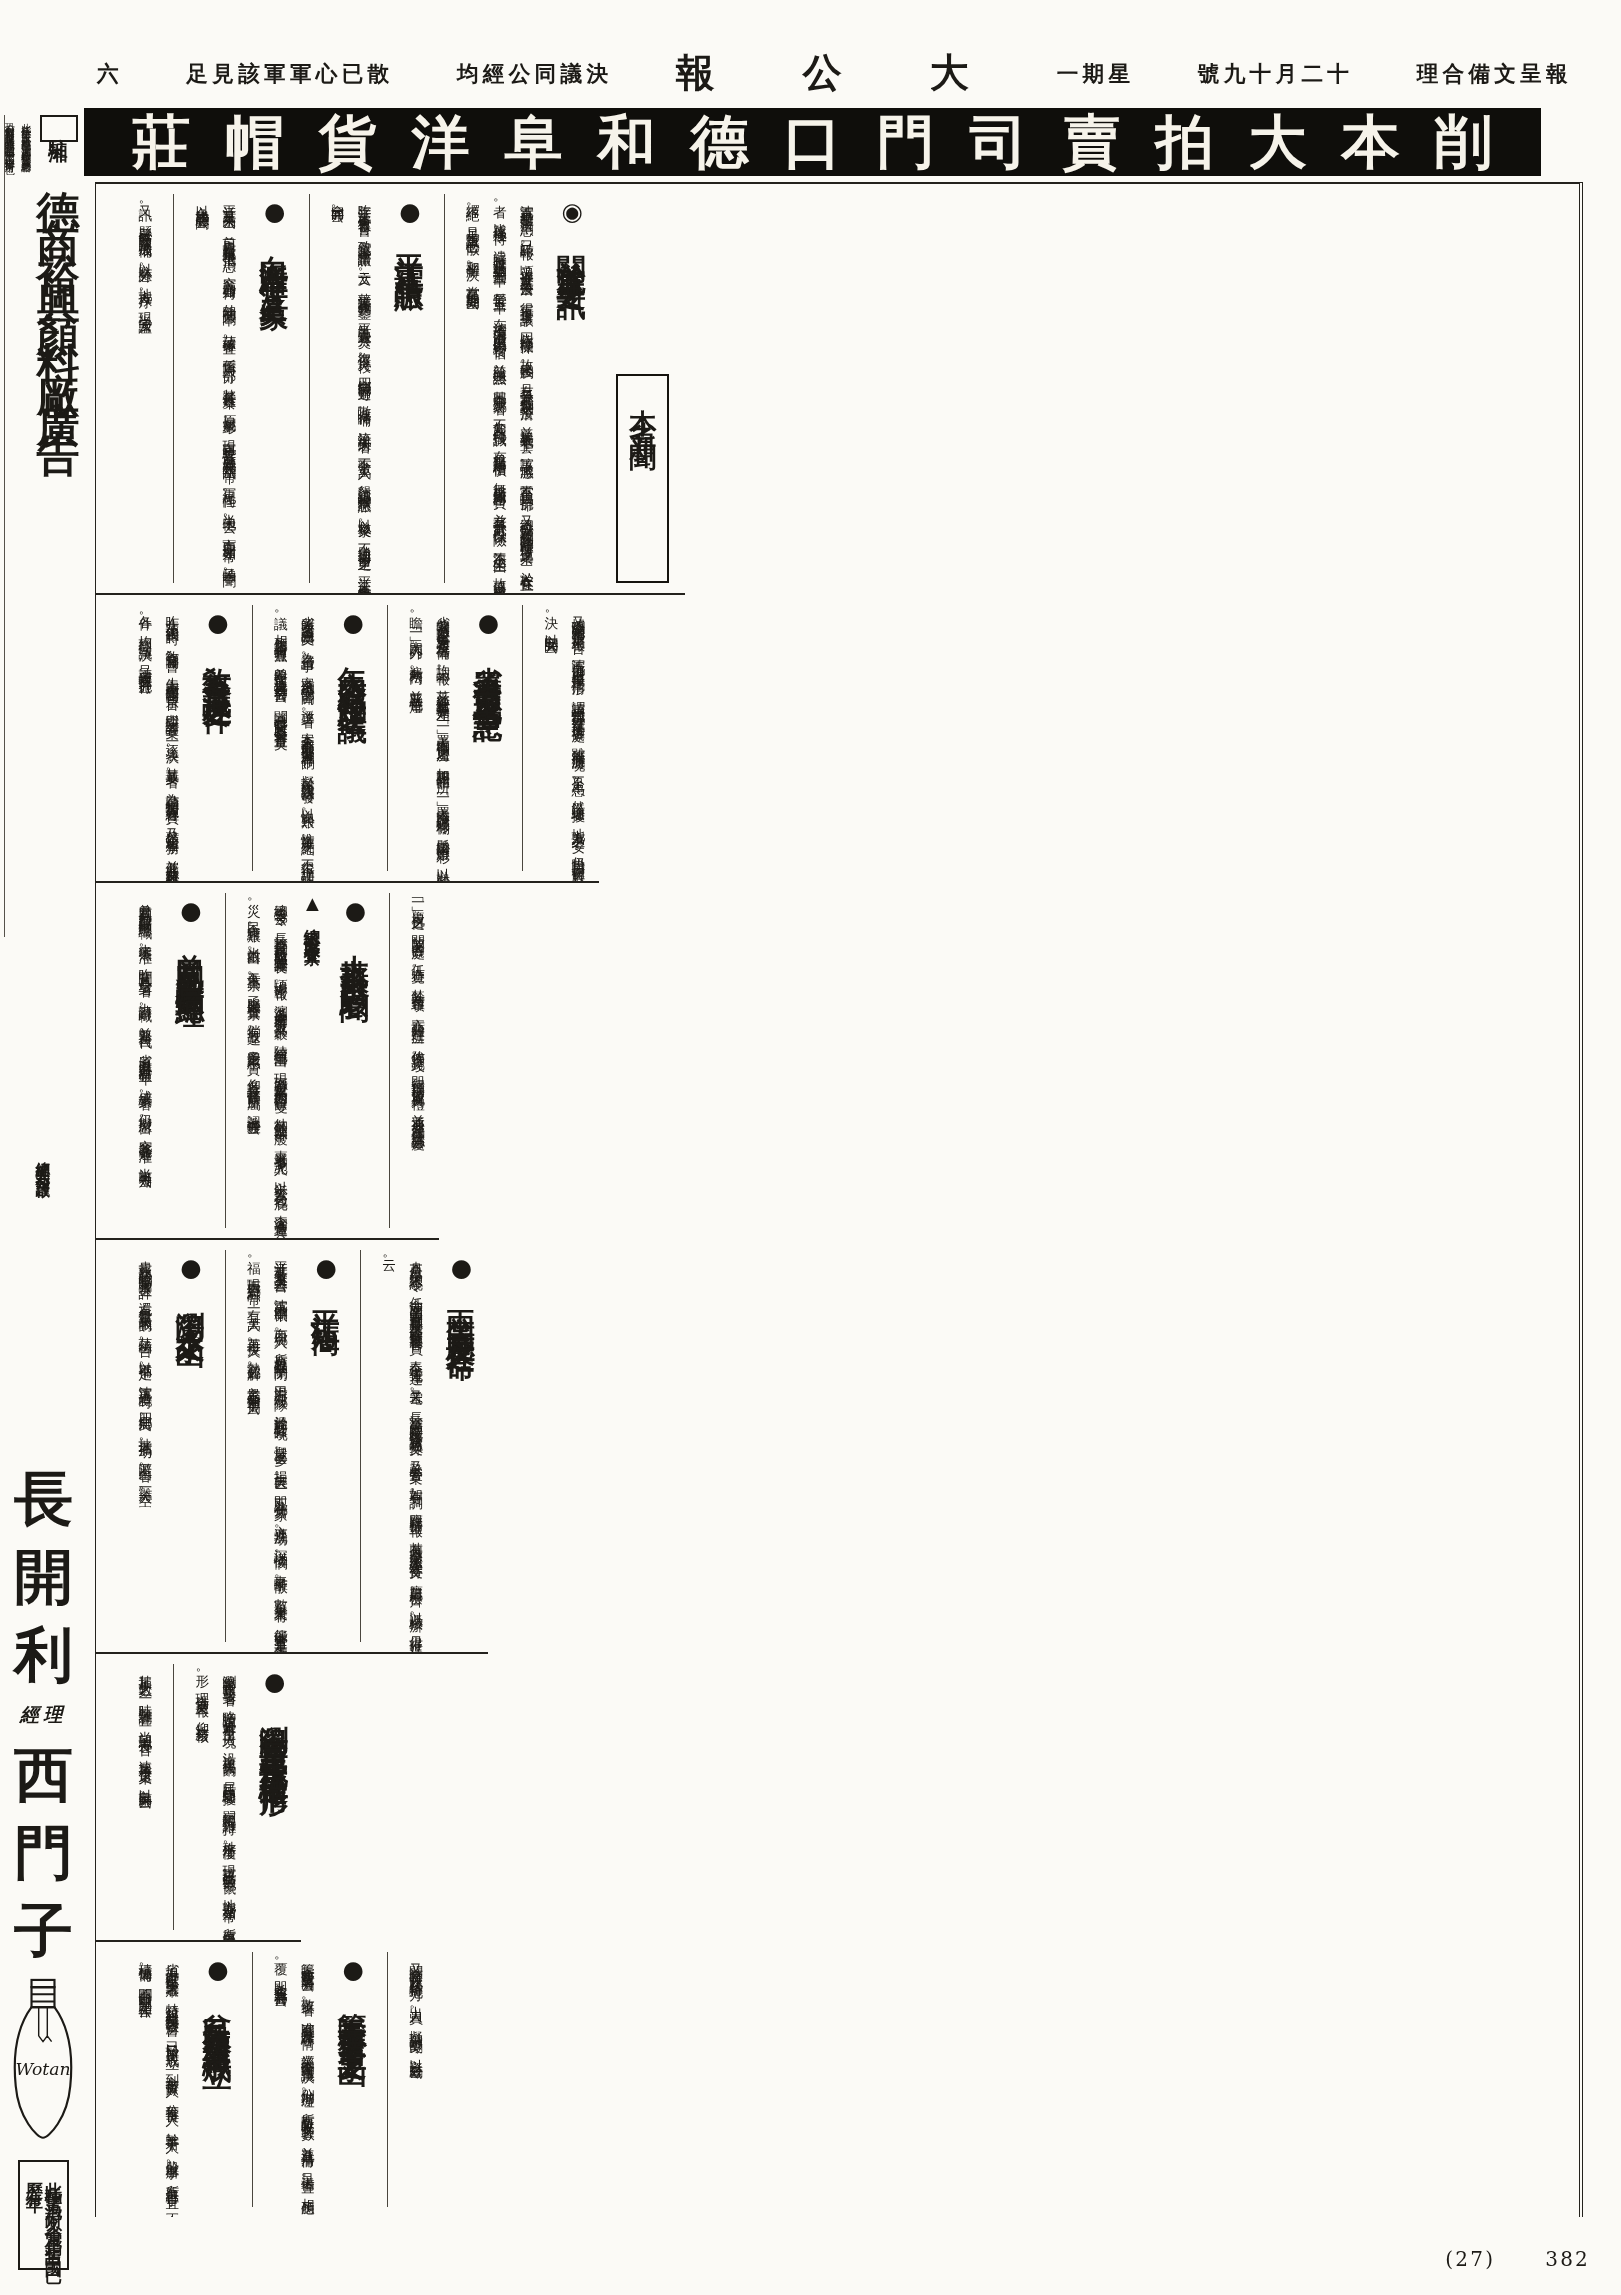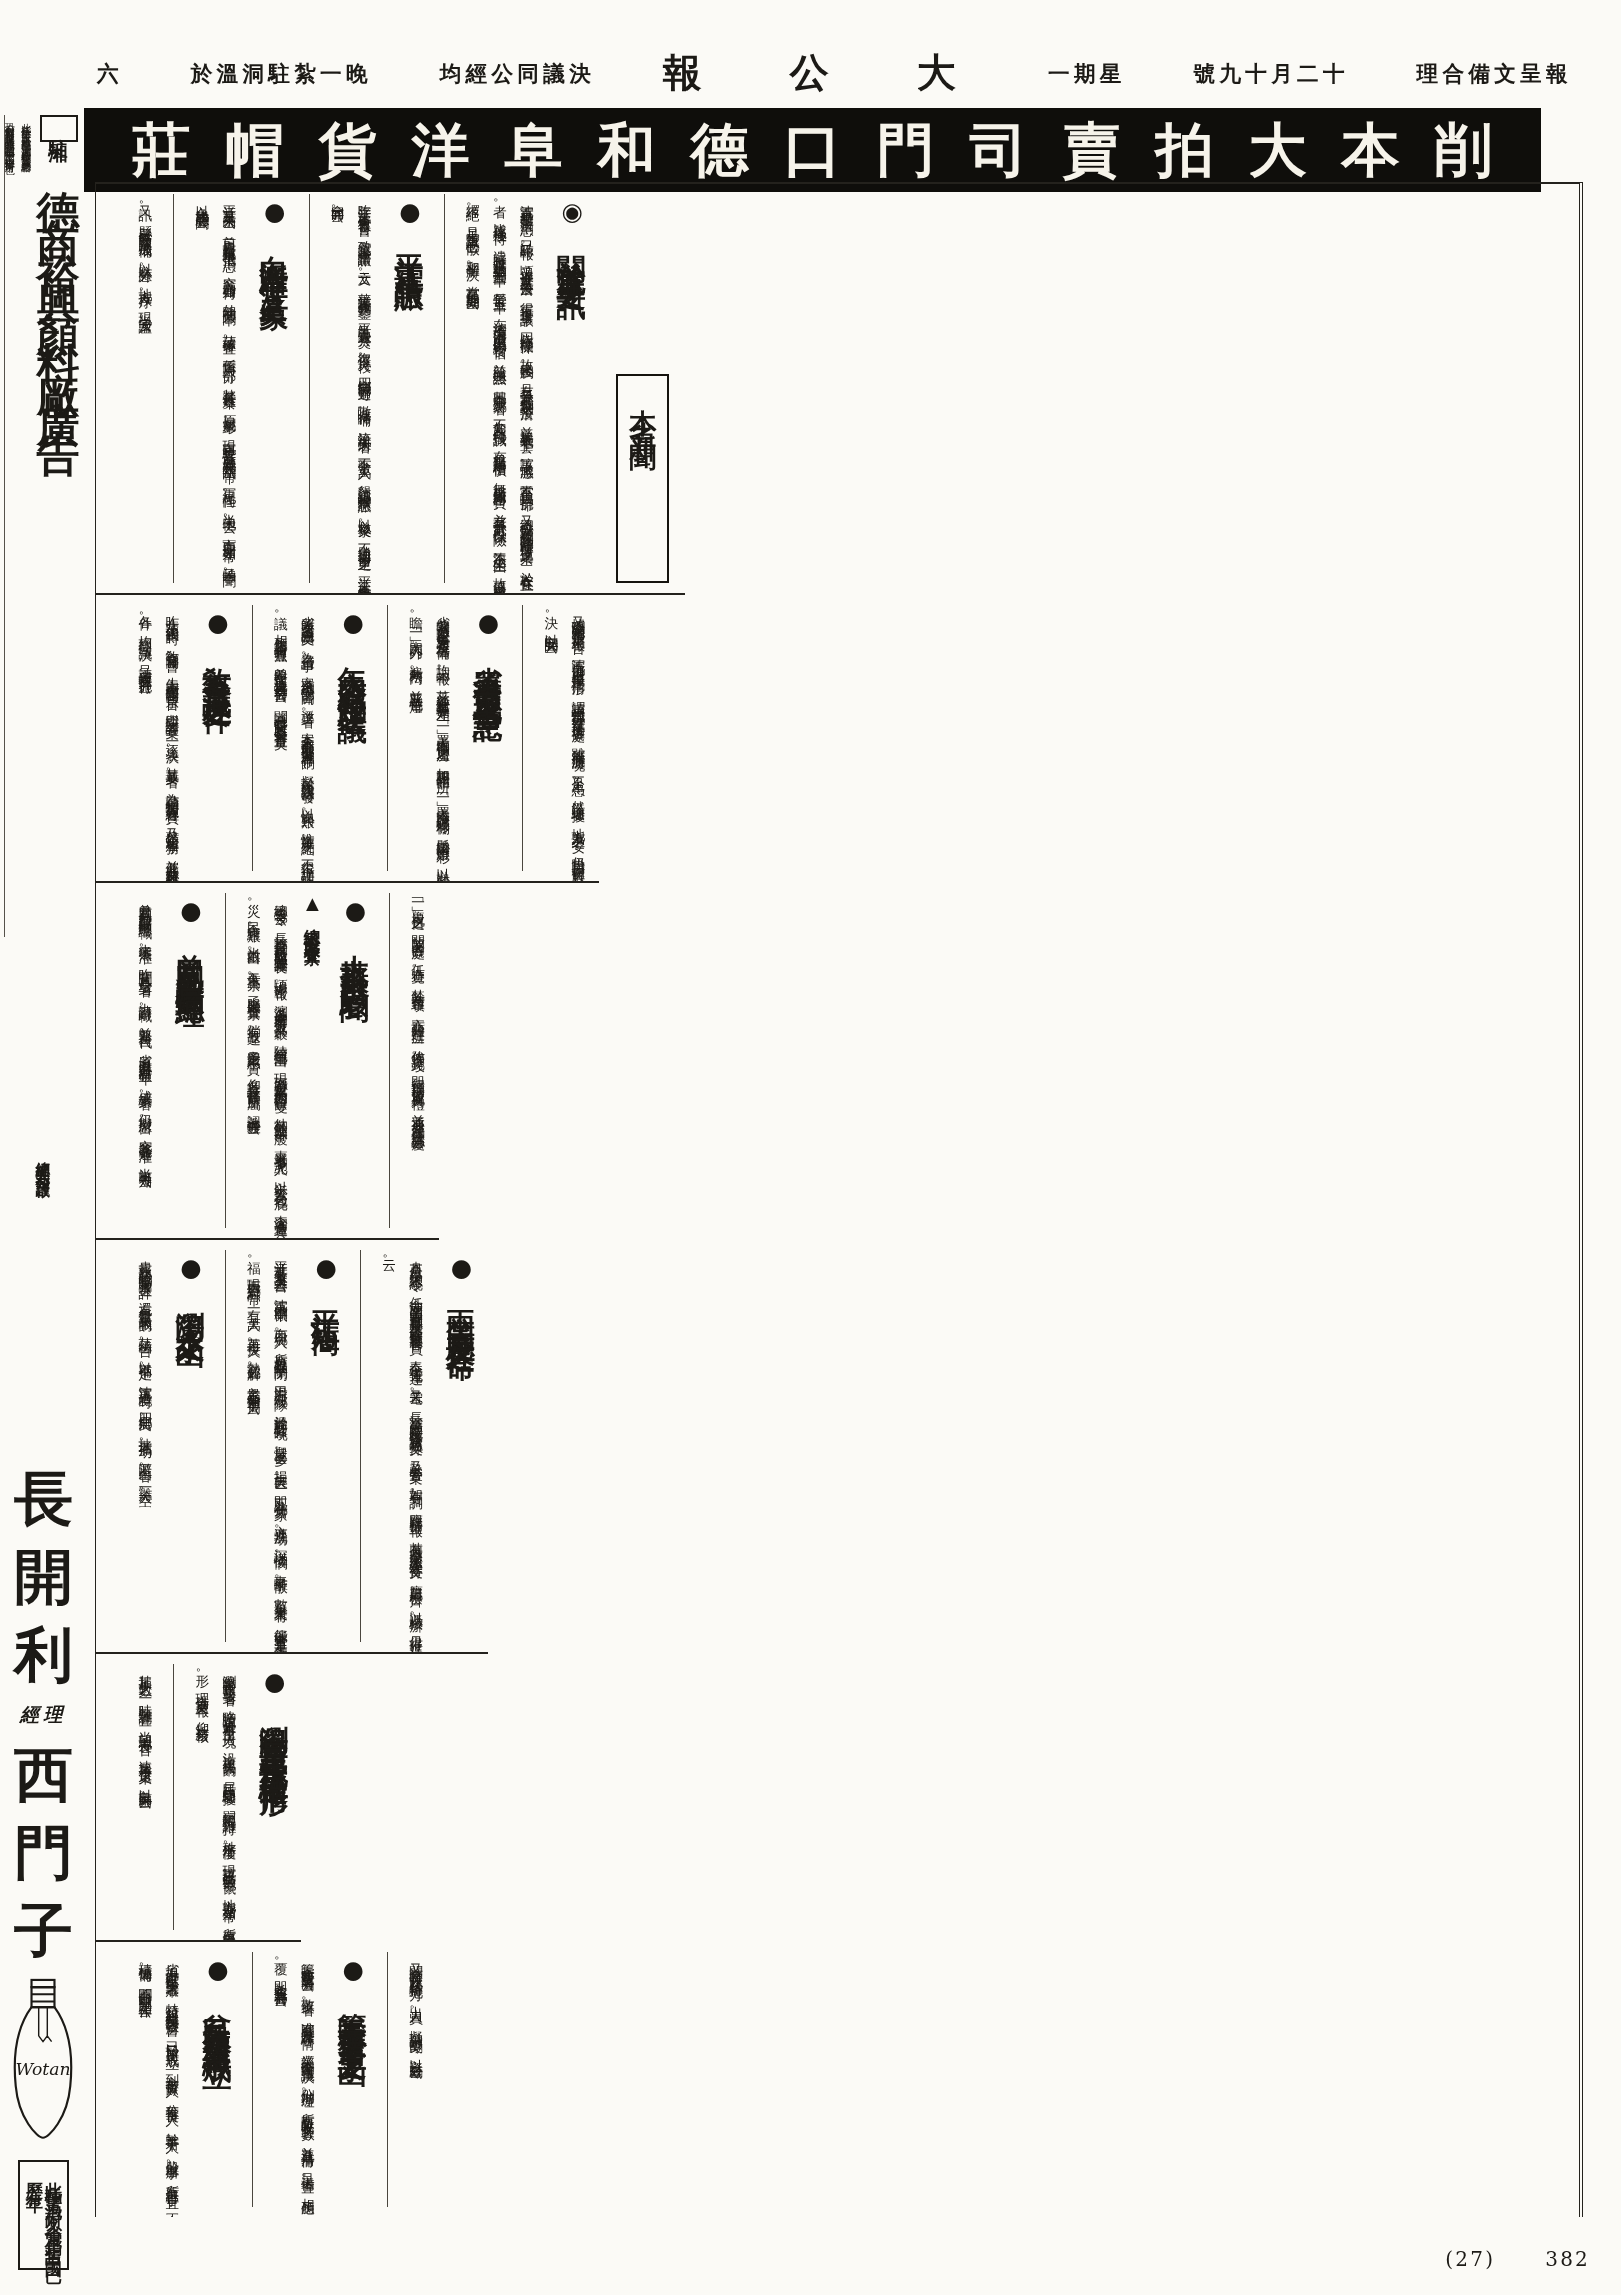--- a/index.html
+++ b/index.html
@@ -11,21 +11,21 @@
   }
   
   .masthead {
     position:absolute; top:48px; left:97px; right:50px; height:50px;
     display:flex; justify-content:space-between; align-items:center;
     font-size:21.6px; font-weight:700; letter-spacing:4.3px;
   }
   .masthead .paper-name { font-size:39px; letter-spacing:24.5px; }
   
   .banner {
-    position:absolute; top:108px; left:84px; width:1457px; height:84px;
+    position:absolute; top:108px; left:84px; width:1457px; height:68px;
     background:#0f0e0b; color:#f6f3ea; display:flex; align-items:center; justify-content:center;
     font-size:58px; font-weight:700; letter-spacing:35px; padding-left:35px;
     border-top:1.4px solid #0f0e0b;
   }
   
   .leftcol {
     position:absolute; top:115px; left:2.9px; width:81px; height:2155px;
     display:flex; flex-direction:column; align-items:center; justify-content:space-between;
   }
   .ad1 { display:flex; flex-direction:row-reverse; gap:1.4px; }
@@ -69,21 +69,21 @@
   .footer { position:absolute; bottom:24.5px; right:32px; display:flex; gap:50px;
     font-size:20px; letter-spacing:2.2px; }
 </style>
 </head>
 <body>
 
 <div class="page">
 
   <div class="masthead">
     <span>六</span>
-    <span>於溫洞駐紮一晚</span>
+    <span>足見該軍軍心已散</span>
     <span>均經公同議決</span>
     <span class="paper-name">報　公　大</span>
     <span>一期星</span>
     <span>號九十月二十</span>
     <span>理合備文呈報</span>
   </div>
 
   <div class="banner">
     <span>莊帽貨洋阜和德口門司賣拍大本削</span>
   </div>

